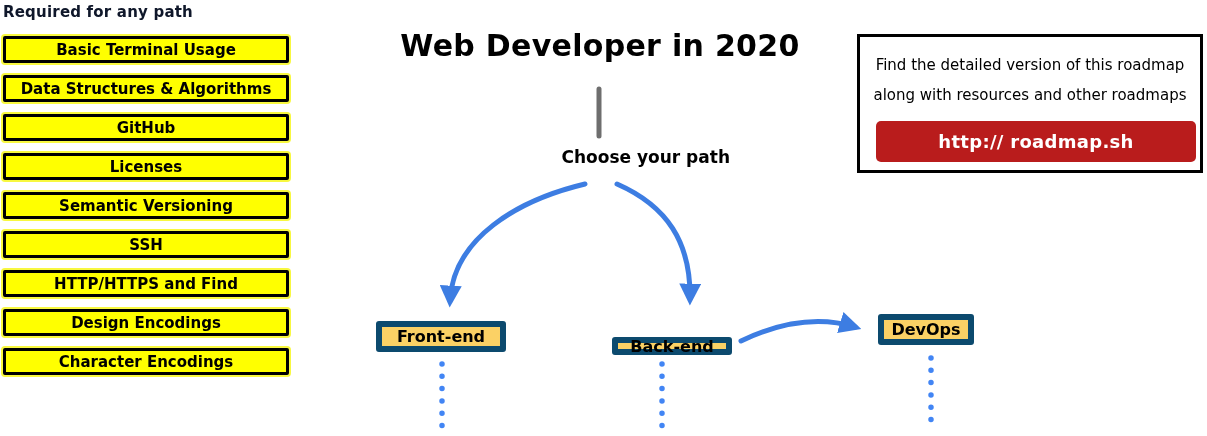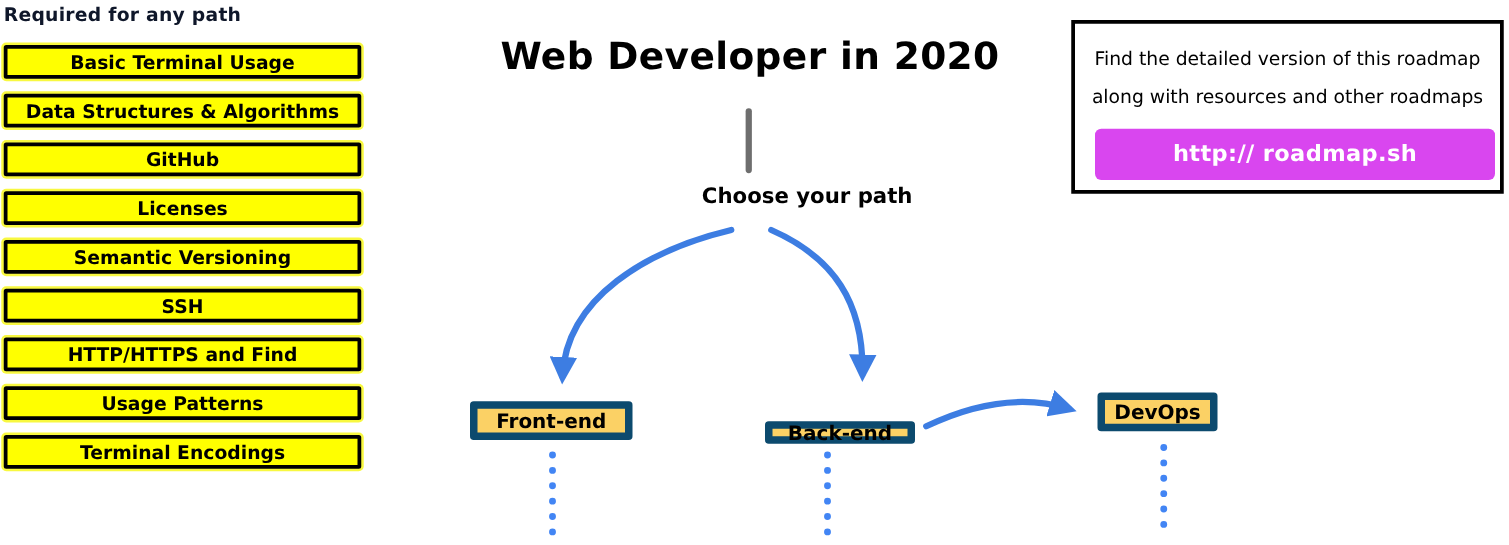--- a/index.html
+++ b/index.html
@@ -80,38 +80,38 @@
   .connector-layer {
     position: absolute;
     left: 0; top: 0;
     width: 1207px; height: 436px;
     pointer-events: none;
   }
 
   
   .info-box {
     position: absolute;
-    left: 857px; top: 16px;
+    left: 857px; top: 34px;
     width: 346px; height: 139px;
     background: #fff;
     border: 3px solid #000;
   }
   .info-text {
     margin-top: 13px;
     text-align: center;
     font-size: 15px;
     font-weight: 500;
     line-height: 30px;
     color: #000;
   }
   .info-button {
     position: absolute;
     left: 16px; top: 84px;
     width: 320px; height: 41px;
-    background: #d946ef;
+    background: #b91c1c;
     border-radius: 5px;
     border: none;
     display: flex;
     align-items: center;
     justify-content: center;
     color: #fff;
     font-size: 18px;
     font-weight: 800;
     font-family: "DejaVu Sans", sans-serif;
     letter-spacing: 0.3px;
@@ -126,22 +126,22 @@
   <div class="left-panel">
     <div class="left-panel-title">Required for any path</div>
     <div class="topic-list">
       <div class="topic-box">Basic Terminal Usage</div>
       <div class="topic-box">Data Structures &amp; Algorithms</div>
       <div class="topic-box">GitHub</div>
       <div class="topic-box">Licenses</div>
       <div class="topic-box">Semantic Versioning</div>
       <div class="topic-box">SSH</div>
       <div class="topic-box">HTTP/HTTPS and Find</div>
-      <div class="topic-box">Usage Patterns</div>
-      <div class="topic-box">Terminal Encodings</div>
+      <div class="topic-box">Design Encodings</div>
+      <div class="topic-box">Character Encodings</div>
     </div>
   </div>
 
   <div class="main-title">Web Developer in 2020</div>
   <div class="choose-path">Choose your path</div>
 
   <svg class="connector-layer" viewBox="0 0 1207 436" xmlns="http://www.w3.org/2000/svg" aria-hidden="true">
     <defs>
       <marker id="arrowhead" viewBox="0 0 10 10" refX="7" refY="5" markerWidth="4.4" markerHeight="4.4" orient="auto-start-reverse">
         <path d="M0 0 L10 5 L0 10 z" fill="#3d7de2"></path>

